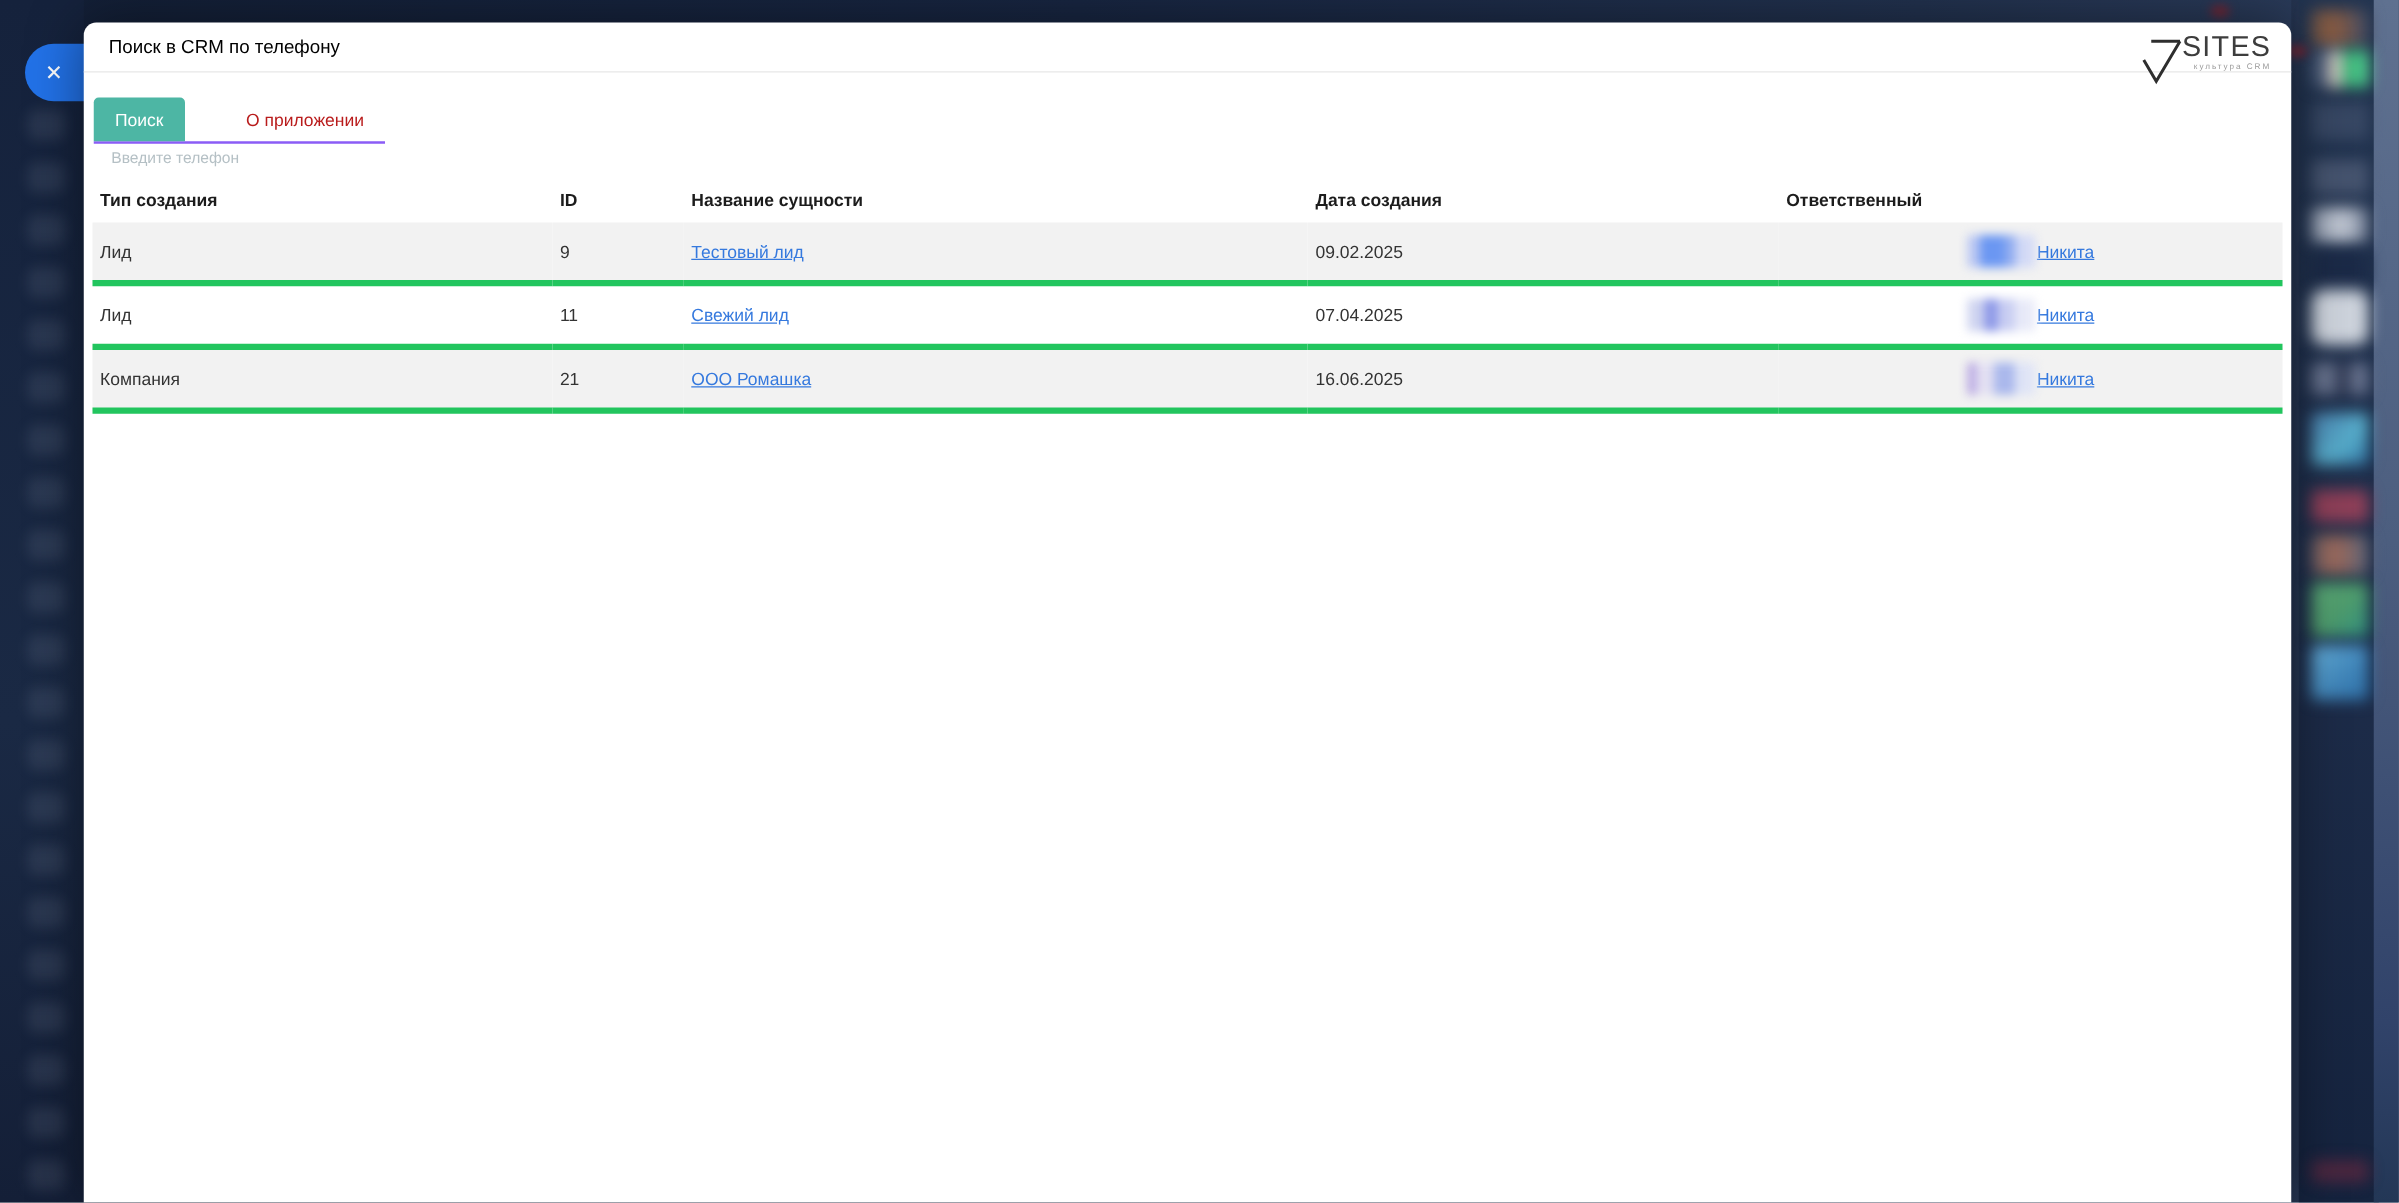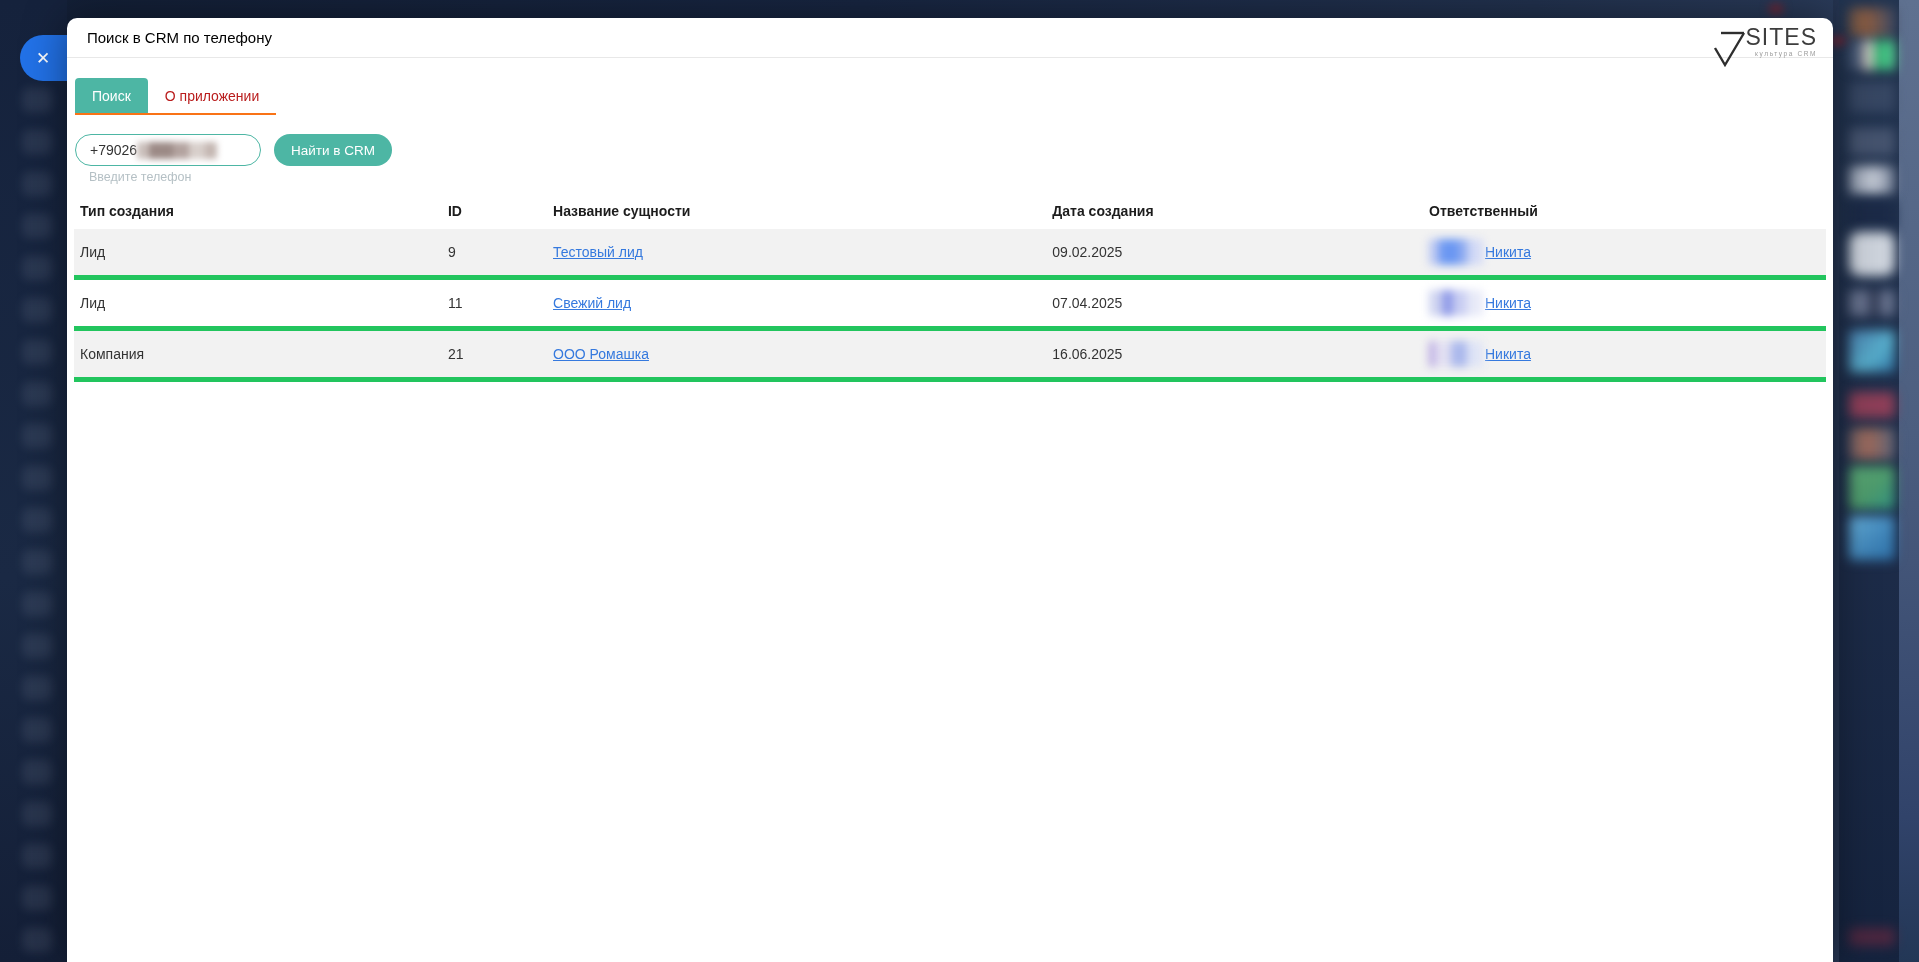--- a/index.html
+++ b/index.html
@@ -33,21 +33,21 @@
   .modal-header{height:39px;border-bottom:1px solid #e8e8e8;display:flex;align-items:center;
     padding:0 20px;}
   .modal-title{font-size:15px;color:#000000;}
   
   .logo{position:absolute;top:7px;right:16px;display:flex;align-items:flex-start;justify-content:center;}
   .logo svg{display:block;}
   .logo .word{display:flex;flex-direction:column;align-items:flex-end;margin-left:-6px;}
   .logo .brand{font-size:23px;letter-spacing:1px;color:#3d3d3d;font-weight:400;line-height:1.1;}
   .logo .tagline{font-size:6.5px;letter-spacing:1.6px;color:#9a9a9a;margin-top:0px;}
   
-  .tabs{display:inline-flex;margin:20px 0 0 8px;border-bottom:2px solid #f97316;}
+  .tabs{display:inline-flex;margin:20px 0 0 8px;border-bottom:2px solid #8b5cf6;gap:32px;}
   .tab{height:35px;display:flex;align-items:center;padding:0 17px;font-size:14px;cursor:pointer;
     border-radius:4px 4px 0 0;color:#b91c1c;background:transparent;}
   .tab.active{background:#4db6a4;color:#fff;}
   
   .search-row{display:flex;align-items:center;margin:19px 0 0 8px;}
   .phone-wrap{position:relative;}
   .phone-input{box-sizing:border-box;width:186px;height:32px;border:1px solid #4db6a4;
     border-radius:16px;padding:0 14px;font-size:14px;color:#333;outline:none;
     font-family:"Liberation Sans",sans-serif;background:#fff;}
   .phone-blur{position:absolute;left:62px;top:8px;width:80px;height:17px;border-radius:2px;
@@ -56,21 +56,21 @@
   .find-btn{margin-left:13px;height:32px;border:none;border-radius:16px;background:#4db6a4;
     color:#fff;font-size:13.5px;padding:0 17px;cursor:pointer;font-family:"Liberation Sans",sans-serif;}
   .hint{margin:4px 0 0 22px;font-size:12.5px;color:#b5c0c5;}
   
   table.results{width:calc(100% - 14px);margin:9px 7px 0;border-collapse:collapse;font-size:14px;}
   .results th{text-align:left;font-weight:bold;color:#1c1c1c;padding:10px 6px;font-size:14px;}
   .results td{padding:10px 6px;color:#333;}
   .results tbody tr{border-bottom:5px solid #22c55e;}
   .results tbody tr:nth-child(odd){background:#f2f2f2;}
   a.crm-link{color:#3579de;text-decoration:underline;cursor:pointer;}
-  .resp{display:flex;align-items:center;}
+  .resp{display:flex;align-items:center;justify-content:center;}
   .name-blur{display:inline-block;width:54px;height:26px;margin-right:2px;filter:blur(4px);border-radius:2px;}
   .nb1{background:linear-gradient(90deg,#b9c6f2 0 18%,#6b97f2 18% 55%,#93aef0 55% 72%,#d3daf6 72%);}
   .nb2{background:linear-gradient(90deg,#cfd4f0 0 25%,#8f9ae8 25% 45%,#c8cdf2 45% 70%,#e8eaf8 70%);}
   .nb3{background:linear-gradient(90deg,#d8d4ee,#b9a9e0 30%,#9fb4ea 60%,#dfe3f4);}
   .nb4{background:linear-gradient(90deg,#b7a6e2 0 12%,#e3e0f2 12% 40%,#aab8ec 40% 70%,#dfe4f6 70%);}
 </style>
 </head>
 <body>
 
 <div class="left-rail">
@@ -141,27 +141,20 @@
 
   <div class="tabs">
     <div class="tab active">
       <span>Поиск</span>
     </div>
     <div class="tab">
       <span>О приложении</span>
     </div>
   </div>
 
-  <div class="search-row">
-    <div class="phone-wrap">
-      <input class="phone-input" type="text" value="+79026" style="">
-      <div class="phone-blur"></div>
-    </div>
-    <button class="find-btn">Найти в CRM</button>
-  </div>
   <div class="hint">Введите телефон</div>
 
   <table class="results">
     <colgroup>
       <col style="width:21%">
         <col style="width:6%">
         <col style="width:28.5%">
       <col style="width:21.5%">
         <col style="width:23%">
     </colgroup>

